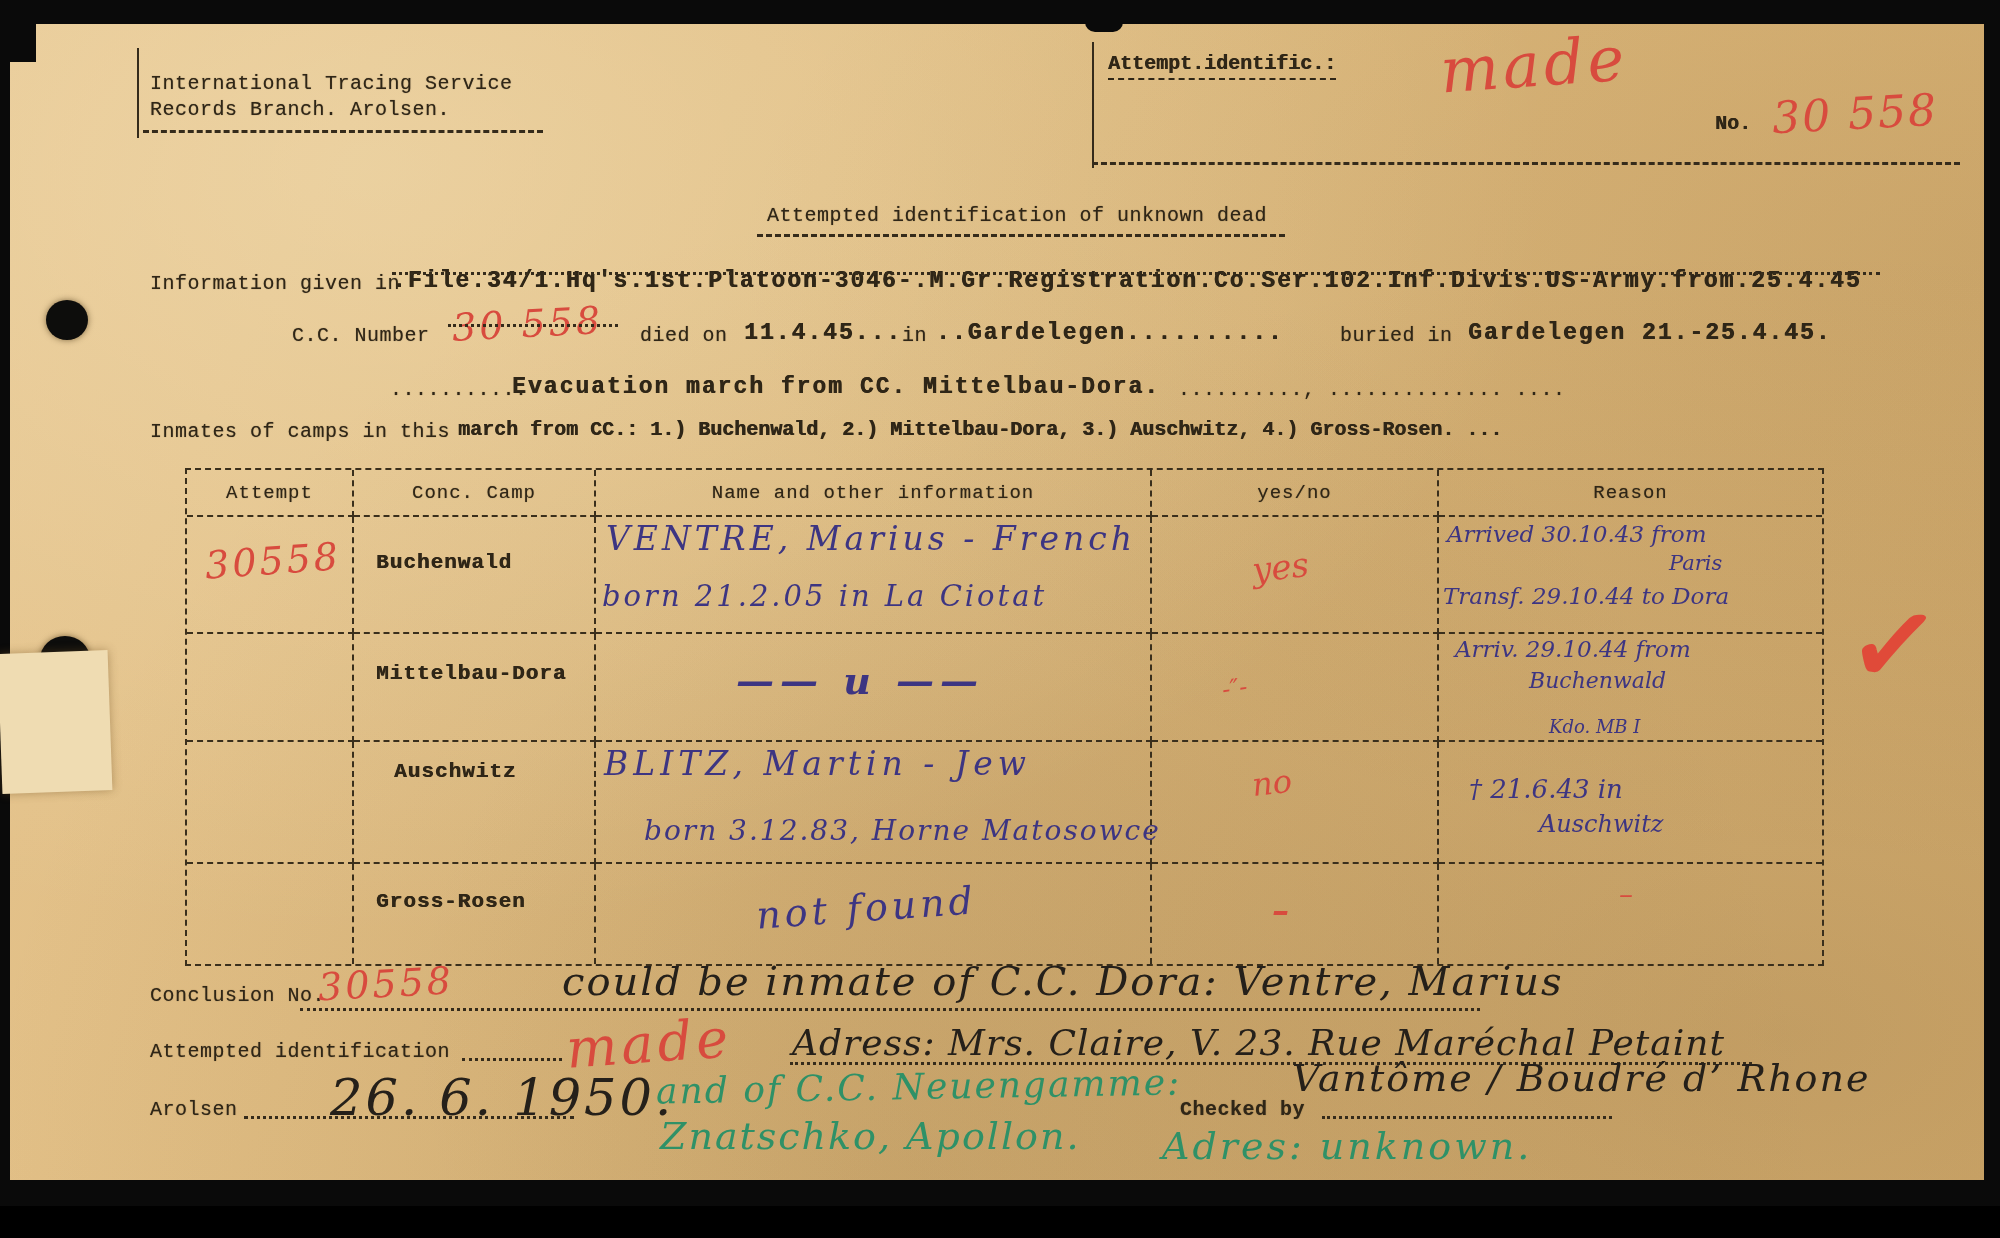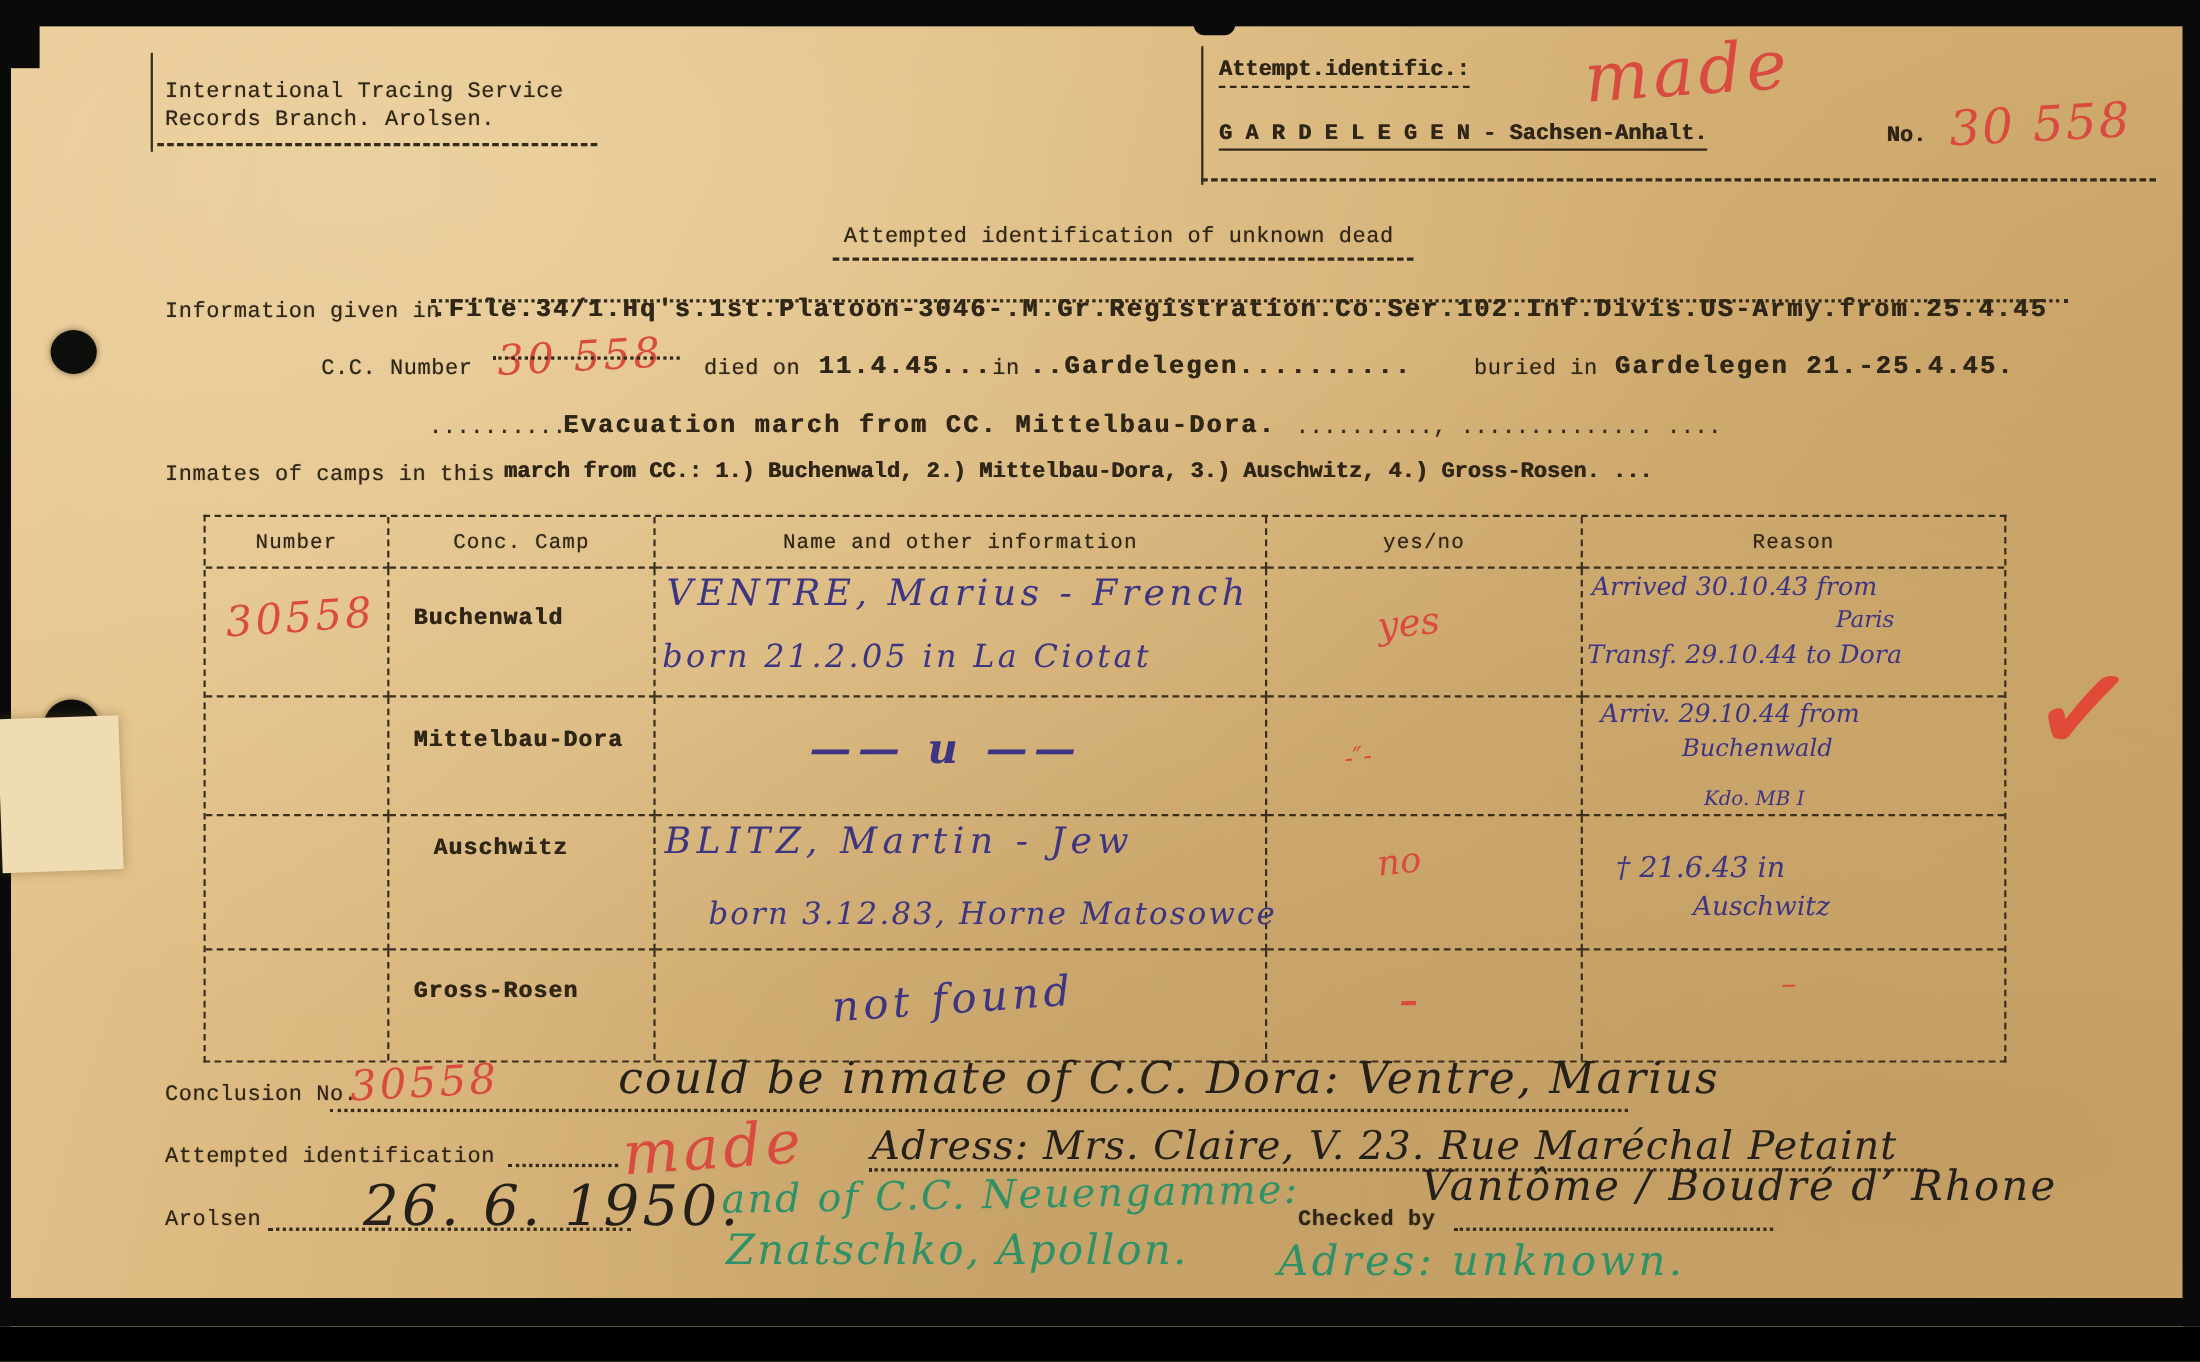--- a/index.html
+++ b/index.html
@@ -62,21 +62,20 @@
   <div class="tape" style="left:0;top:652px;width:110px;height:140px;"></div>
 
   <div class="vline" style="left:137px;top:48px;height:90px;"></div>
   <div class="t" style="left:150px;top:72px;">International Tracing Service</div>
   <div class="t" style="left:150px;top:98px;">Records Branch.  Arolsen.</div>
   <div class="dashu" style="left:143px;top:130px;width:400px;"></div>
 
   <div class="vline" style="left:1092px;top:42px;height:126px;"></div>
   <div class="t tb2" style="left:1108px;top:52px;"><span class="dashb">Attempt.identific.:</span></div>
   <div class="hw red" style="left:1440px;top:28px;font-size:62px;letter-spacing:4px;transform:rotate(-4deg);">made</div>
-  <div class="t tb2" style="left:1108px;top:110px;"><span class="solidu">G A R D E L E G E N - Sachsen-Anhalt.</span></div>
   <div class="t tb2" style="left:1715px;top:112px;">No.</div>
   <div class="hw red" style="left:1772px;top:88px;font-size:44px;letter-spacing:2px;transform:rotate(-3deg);">30 558</div>
   <div class="dashu" style="left:1092px;top:162px;width:868px;"></div>
 
   <div class="t" style="left:767px;top:204px;font-size:20px;">Attempted identification of unknown dead</div>
   <div class="dashu" style="left:757px;top:234px;width:528px;"></div>
 
   <div class="t" style="left:150px;top:272px;">Information given in</div>
   <div class="t tb" style="left:392px;top:268px;">.File.34/1.Hq's.1st.Platoon-3046-.M.Gr.Registration.Co.Ser.102.Inf.Divis.US-Army.from.25.4.45</div>
   <div class="dots" style="left:392px;top:272px;width:1488px;"></div>
@@ -92,21 +91,21 @@
   <div class="t tb" style="left:1468px;top:320px;">Gardelegen 21.-25.4.45.</div>
 
   <div class="t" style="left:390px;top:378px;">...........</div>
   <div class="t tb" style="left:512px;top:374px;">Evacuation march from CC. Mittelbau-Dora.</div>
   <div class="t" style="left:1178px;top:378px;">.........., .............. ....</div>
 
   <div class="t" style="left:150px;top:420px;">Inmates of camps in this</div>
   <div class="t tb2" style="left:458px;top:418px;">march from CC.: 1.) Buchenwald, 2.) Mittelbau-Dora, 3.) Auschwitz, 4.) Gross-Rosen. ...</div>
 
   <div class="table">
-    <div class="cell th">Number</div>
+    <div class="cell th">Attempt</div>
     <div class="cell th">Conc. Camp</div>
     <div class="cell th">Name and other information</div>
     <div class="cell th">yes/no</div>
     <div class="cell th">Reason</div>
 
     <div class="cell">
       <span class="cellspan hw red" style="left:18px;top:22px;font-size:38px;letter-spacing:3px;transform:rotate(-4deg);">30558</span>
     </div>
     <div class="cell">
       <span class="camp" style="top:34px;">Buchenwald</span>

